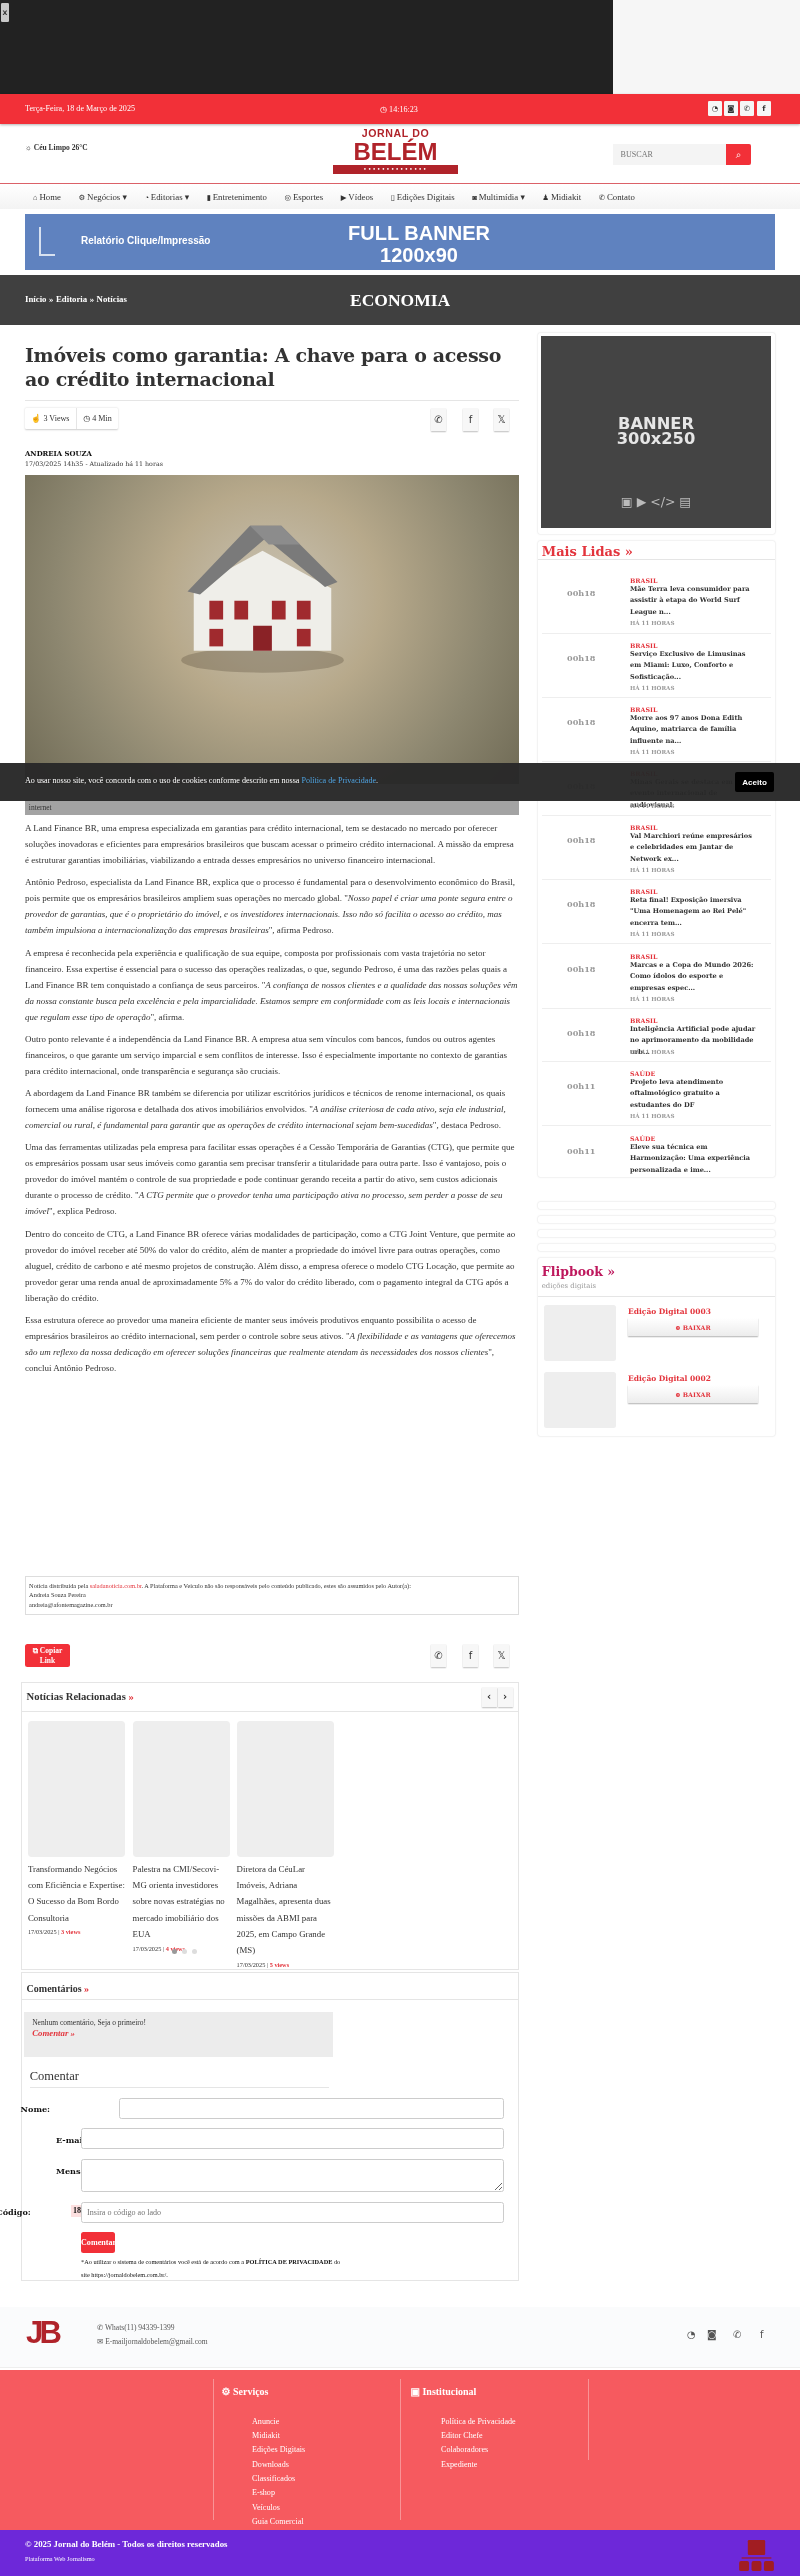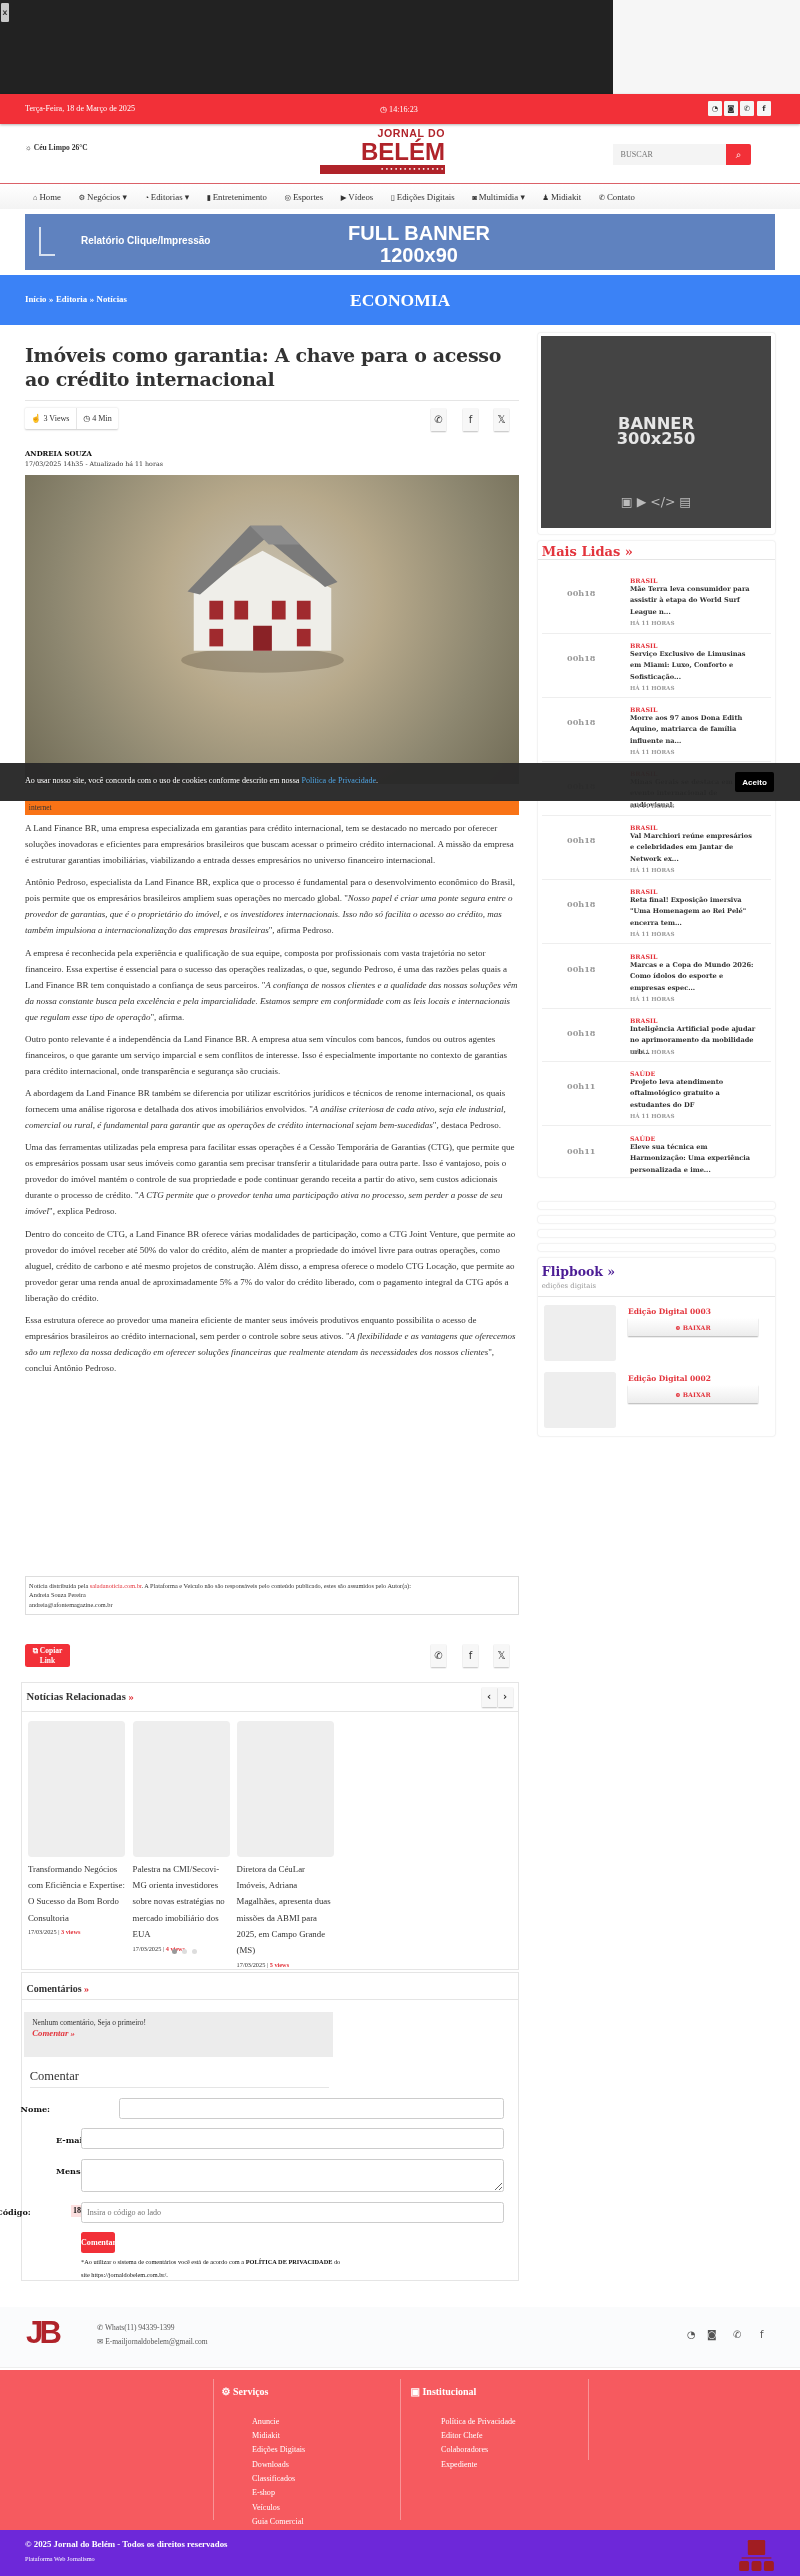--- a/index.html
+++ b/index.html
@@ -10,53 +10,53 @@
 #topad{left:0;top:0;width:613px;height:94px;background:#222}
 #topad-right{left:613px;top:0;width:188px;height:94px;background:#f6f6f6}
 #topad-close{left:1.3px;top:2.5px;width:7.5px;height:19.4px;background:#c9c9c9;border-radius:1.3px;font:bold 6.3px "DejaVu Sans",sans-serif;color:#333;display:flex;align-items:center;justify-content:center}
 
 #redbar{left:0;top:94px;width:800px;height:30px;background:#f23038;color:#fff;box-shadow:0 1.3px 2.5px rgba(0,0,0,.3)}
 #datetext{left:25px;top:10px;font:8.1px "Liberation Serif",serif}
 #clock{left:380px;top:10px;font:8.1px "Liberation Serif",serif}
 .soc-top{top:6.9px;width:13.8px;height:15px;background:#f6f6f6;border-radius:1.3px;color:#333;font:bold 7.5px "DejaVu Sans",sans-serif;display:flex;align-items:center;justify-content:center}
 
 #weather{left:25px;top:143px;font:bold 7.5px "Liberation Serif",serif;color:#333}
-#logo{left:320px;top:127px;width:125px;height:59px;text-align:right}
+#logo{left:333px;top:127px;width:125px;height:59px;text-align:center}
 #logo .l1{font:bold 10.6px "Liberation Sans",sans-serif;color:#b0232a;letter-spacing:0.6px}
 #logo .l2{font:bold 24px "Liberation Sans",sans-serif;color:#b0232a;line-height:25px}
 #logo .l3{margin:1.3px auto 0;width:125px;height:8.8px;background:#b0232a;color:#fff;font:5.6px "DejaVu Sans",sans-serif;letter-spacing:1.3px;line-height:8.8px}
 #search{left:613px;top:144px;width:138px;height:21px;background:#f4f4f4;display:flex}
 #search input{flex:1;border:0;background:transparent;padding-left:7.5px;font:8.1px "Liberation Serif",serif;color:#999;outline:none}
 #search button{width:25px;border:0;background:#f23038;color:#fff;font:10px "DejaVu Sans",sans-serif;border-radius:0 1.9px 1.9px 0}
 #hdr-line{left:0;top:183px;width:800px;height:1.3px;background:#d23a42;opacity:.8}
 
 #nav{left:0;top:184px;width:800px;height:25px;background:linear-gradient(#fff,#f3f3f3);display:flex;align-items:center;padding-left:33px;gap:0}
 .nav-item{font:8.8px "Liberation Serif",serif;color:#333;margin-right:17.5px;white-space:nowrap}
 .nav-item .ic{font-size:7.5px;margin-right:1.9px}
 
 #fullbanner{left:25px;top:214px;width:750px;height:56px;background:#5f82bf;color:#fff}
 #fb-rel{left:56px;top:21px;font:bold 10px "Liberation Sans",sans-serif}
 #fb-icon{left:13.8px;top:12.5px;width:16.3px;height:29px;border-left:2.5px solid #d7e1f0;border-bottom:2.5px solid #d7e1f0}
 #fb-title{left:300px;top:7.5px;width:188px;text-align:center;font:bold 20px "Liberation Sans",sans-serif;line-height:22.5px}
 
-#section{left:0;top:275px;width:800px;height:50px;background:#3b82f6;color:#fff}
+#section{left:0;top:275px;width:800px;height:50px;background:#404040;color:#fff}
 #crumb{left:25px;top:19px;font:bold 8.8px "Liberation Serif",serif}
 #crumb span{margin:0 2.5px}
 #sectitle{left:350px;top:15px;font:bold 17.5px "Liberation Serif",serif}
 
 #art-title{left:25px;top:343px;width:488px;font:bold 19px "DejaVu Serif",serif;color:#333;line-height:24px;letter-spacing:-0.3px}
 #art-hr{left:25px;top:400px;width:494px;height:0.6px;background:#e5e5e5}
 #stats{left:25px;top:408px;height:21px;display:flex;box-shadow:0 0.6px 1.9px rgba(0,0,0,.2);border-radius:1.3px}
 .stat{padding:0 6.3px;font:8.1px "Liberation Serif",serif;line-height:21px;border-right:0.6px solid #e5e5e5}
 .sharebtn{top:408px;width:15px;height:22.5px;background:#f7f7f7;box-shadow:0 0.6px 1.3px rgba(0,0,0,.25);display:flex;align-items:center;justify-content:center;font:10px "DejaVu Sans",sans-serif;color:#333}
 #author{left:25px;top:450px;font:bold 6.9px "DejaVu Serif",serif;color:#111}
 #pubdate{left:25px;top:460px;font:6.3px "DejaVu Serif",serif;color:#333}
 #photo{left:25px;top:475px;width:494px;height:309px;background:radial-gradient(circle at 50% 40%,#c9c3b5 0,#b7a98b 35%,#8d8770 70%,#6f6a55 100%);overflow:hidden}
 #house{left:150px;top:38px;width:175px;height:163px}
-#caption{left:25px;top:800px;width:494px;height:15px;background:#f97316;font:7.5px "Liberation Serif",serif;padding:2.5px 3.8px}
+#caption{left:25px;top:800px;width:494px;height:15px;background:#a3a3a3;font:7.5px "Liberation Serif",serif;padding:2.5px 3.8px}
 #body{left:25px;top:820px;width:494px;font:9px "Liberation Serif",serif;line-height:16px;color:#333}
 #body p{margin-bottom:6.3px}
 #body i{font-style:italic}
 
 #cookie{left:0;top:763px;width:800px;height:38px;background:rgba(40,40,40,.97);color:#fff}
 #cookie-text{left:25px;top:12.5px;font:8.1px "Liberation Serif",serif}
 #cookie-text a{color:#4fa3e0}
 #cookie-btn{left:735px;top:9.4px;width:39px;height:20px;background:#000;color:#fff;border:0;border-radius:1.9px;font:bold 8.1px "Liberation Sans",sans-serif}
 
 #disclaimer{left:25px;top:1576px;width:494px;height:39px;border:0.6px solid #ddd;padding:3.8px 3.1px;font:6.3px "Liberation Serif",serif;line-height:9.4px;color:#333}
@@ -96,21 +96,21 @@
 #mais{left:538px;top:541px;width:237px;height:636px;box-shadow:0 0 1.9px rgba(0,0,0,.2);border-radius:1.9px;background:#fff}
 #mais-title{left:3.8px;top:2.5px;font:bold 13px "DejaVu Serif",serif;color:#e3343c}
 #mais-hr{left:0;top:18px;width:237px;height:0.6px;background:#e5e5e5}
 .ml-item{left:3.8px;width:229px;border-bottom:0.6px solid #eee}
 .ml-time{position:absolute;left:25px;font:bold 8.1px "DejaVu Serif",serif;color:#999}
 .ml-cat{position:absolute;left:88px;font:bold 6.3px "DejaVu Serif",serif;color:#e3343c}
 .ml-t{position:absolute;left:88px;width:128px;font:bold 6.6px "DejaVu Serif",serif;color:#333;line-height:11.3px}
 .ml-ago{position:absolute;left:88px;font:bold 5.6px "DejaVu Serif",serif;color:#999}
 .sb-empty{left:538px;width:237px;height:6.9px;box-shadow:0 0 1.9px rgba(0,0,0,.2);border-radius:1.9px}
 #flip{left:538px;top:1258px;width:237px;height:178px;box-shadow:0 0 1.9px rgba(0,0,0,.2);border-radius:1.9px}
-#flip-title{left:3.8px;top:6.3px;font:bold 12.5px "DejaVu Serif",serif;color:#4c1d95}
+#flip-title{left:3.8px;top:6.3px;font:bold 12.5px "DejaVu Serif",serif;color:#be185d}
 #flip-sub{left:3.8px;top:24px;font:6.9px "DejaVu Serif",serif;color:#999}
 #flip-hr{left:0;top:38px;width:237px;height:0.6px;background:#e5e5e5}
 .fb-img{left:6.3px;width:72px;height:56px;background:#eee;border-radius:2.5px}
 .fb-t{left:90px;font:bold 7.5px "DejaVu Serif",serif;color:#e3343c}
 .fb-btn{left:90px;width:130px;height:18px;background:linear-gradient(#fff,#ececec);border:0;box-shadow:0 0.6px 1.3px rgba(0,0,0,.3);font:bold 6.3px "DejaVu Serif",serif;color:#e3343c}
 
 #footer-top{left:0;top:2307px;width:800px;height:61px;background:#fafbfc;border-bottom:0.6px solid #eee}
 #jb{left:26px;top:2317px;font:bold 31px "Liberation Sans",sans-serif;color:#b0232a;letter-spacing:-3.8px;line-height:31px}
 #ft-whats{left:97px;top:2323px;font:7.5px "Liberation Serif",serif;color:#555}
 #ft-mail{left:97px;top:2337px;font:7.5px "Liberation Serif",serif;color:#555}

